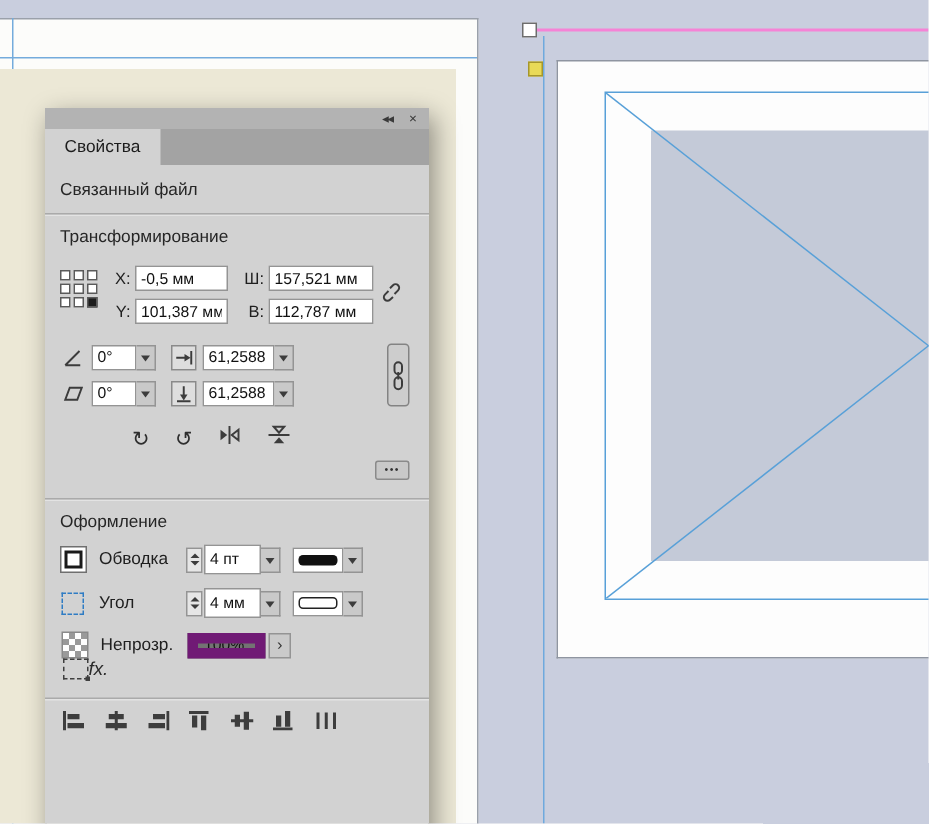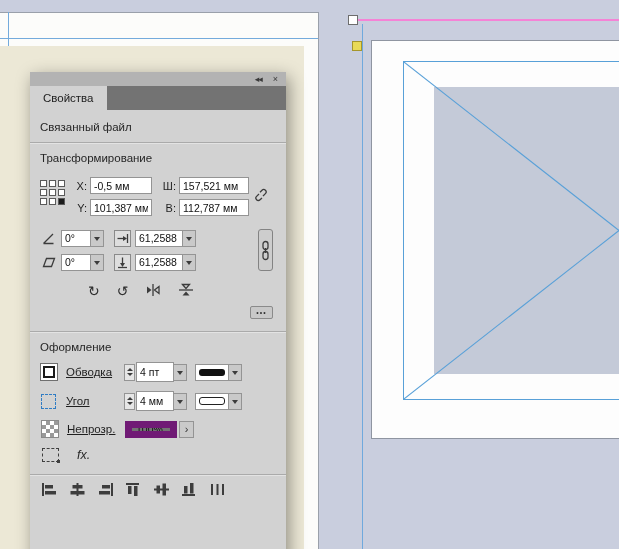--- a/index.html
+++ b/index.html
@@ -25,21 +25,21 @@
   .guide-magenta{left:348px;top:19px;width:271px;height:2px;background:#f583d6}
   .handle-white{left:348px;top:15px;width:8px;height:8px;background:#fff;border:1px solid #6d6d6d;box-sizing:content-box}
   .handle-yellow{left:352px;top:41px;width:8px;height:8px;background:#e9da57;border:1px solid #a5962c}
 
   
   .panel{left:30px;top:72px;width:256px;height:600px;background:#d2d2d2;
          box-shadow:3px 5px 16px rgba(0,0,0,.40);color:#1f1f1f;font-size:11.5px}
   .titlebar{height:14px;background:#b3b3b3;display:flex;justify-content:flex-end;align-items:center;
             gap:11px;padding:0 9px;font-size:9px;color:#3a3a3a}
   .tbar-icon{letter-spacing:-1px;cursor:default}
-  .tabrow{height:24px;background:#737373;display:flex}
+  .tabrow{height:24px;background:#a3a3a3;display:flex}
   .tab{background:#d2d2d2;padding:0 13px;line-height:24px;font-size:11.5px;color:#1c1c1c}
   .content{padding:2px 10px 0}
   .section-label{margin-top:9px;font-size:11.5px;color:#262626}
   .sep{height:1px;background:#aaa;margin:9px -10px 0;box-shadow:0 1px 0 #e3e3e3}
   .sep.mt12{margin-top:12px}
 
   
   .xy-grid{display:flex;margin-top:13px;align-items:flex-start}
   .proxy{display:grid;grid-template-columns:repeat(3,7px);grid-auto-rows:7px;gap:2px;margin-top:3px;flex:none}
   .proxy i{border:1px solid #5a5a5a;background:#fff;box-sizing:border-box;display:block}
@@ -80,36 +80,36 @@
   .ap-row{display:flex;align-items:center;margin-top:9px}
   .swatch{width:18px;height:18px;box-sizing:border-box;flex:none}
   .swatch.none{border:1px solid #6f6f6f;background-color:#fff;
      background-image:linear-gradient(45deg,transparent 44%,#d42a2a 44%,#d42a2a 56%,transparent 56%)}
   .swatch.stroke{border:1px solid #6f6f6f;background:#fff;display:flex;align-items:center;justify-content:center}
   .swatch.stroke::before{content:"";width:8px;height:8px;border:2px solid #1a1a1a}
   .corner-ic{width:15px;height:15px;border:1px dashed #2f7cc4;box-sizing:border-box;flex:none;margin:0 2px 0 1px}
   .checker{width:16px;height:16px;border:1px solid #8a8a8a;box-sizing:content-box;flex:none;margin-left:1px;
      background-image:conic-gradient(#9a9a9a 25%,#fff 0 50%,#9a9a9a 0 75%,#fff 0);background-size:8px 8px}
   .ap-label{margin-left:8px;width:58px;font-size:11.5px;flex:none}
-  .ap-label.link{text-decoration:underline}
+  .ap-label.link{}
   .stepper{width:11px;height:17px;border:1px solid #949494;background:#e6e6e6;box-sizing:border-box;flex:none;
            display:flex;flex-direction:column;align-items:center;justify-content:center;gap:2px;margin-right:1px;padding:0}
   .stepper::before{content:"";border:3px solid transparent;border-bottom:3px solid #3c3c3c;margin-top:-2px}
   .stepper::after{content:"";border:3px solid transparent;border-top:3px solid #3c3c3c;margin-bottom:-2px}
   input.ap-f{width:38px;height:20px;border:1px solid #949494;background:#fff;
              font:10.5px "Liberation Sans",sans-serif;padding:0 3px;box-sizing:border-box;color:#111}
   .preview{margin-left:8px;width:34px;height:17px;border:1px solid #949494;background:#fff;
            display:flex;align-items:center;justify-content:center;box-sizing:border-box;flex:none}
   .preview .bar{width:26px;height:7px;background:#111;border-radius:3px}
   .preview .bar.hollow{background:#fff;border:1px solid #222;box-sizing:border-box;height:8px}
   input.op-f{width:52px;height:17px;border:7px solid #701a75;background:#737373;
              font:10.5px "Liberation Sans",sans-serif;padding:0 4px;box-sizing:border-box;color:#111}
   .arrow-btn{width:15px;height:17px;border:1px solid #949494;background:#cacaca;margin-left:2px;
              font-size:11px;line-height:14px;text-align:center;color:#333;box-sizing:border-box;padding:0;font-family:inherit}
-  .fxrow{display:flex;align-items:center;gap:18px;margin-top:10px;margin-left:2px}
+  .fxrow{display:flex;align-items:center;margin-top:0;margin-left:2px}
   .dashed-frame{width:15px;height:12px;border:1px dashed #3f3f3f;position:relative}
   .dashed-frame::after{content:"";position:absolute;right:-2px;bottom:-2px;width:3px;height:3px;background:#3f3f3f}
   .fx-label{font-style:italic;font-size:12.5px;color:#2a2a2a}
 
   
   .alignrow{display:flex;gap:13px;margin-top:8px;align-items:flex-start;margin-left:2px}
   .alignrow svg{display:block}
   .alignrow rect{fill:#3d3d3d}
   .icon-svg path,.icon-svg line,.icon-svg rect{stroke:#3c3c3c;fill:none;stroke-width:1.3}
   .icon-svg .fill{fill:#3c3c3c;stroke:none}

